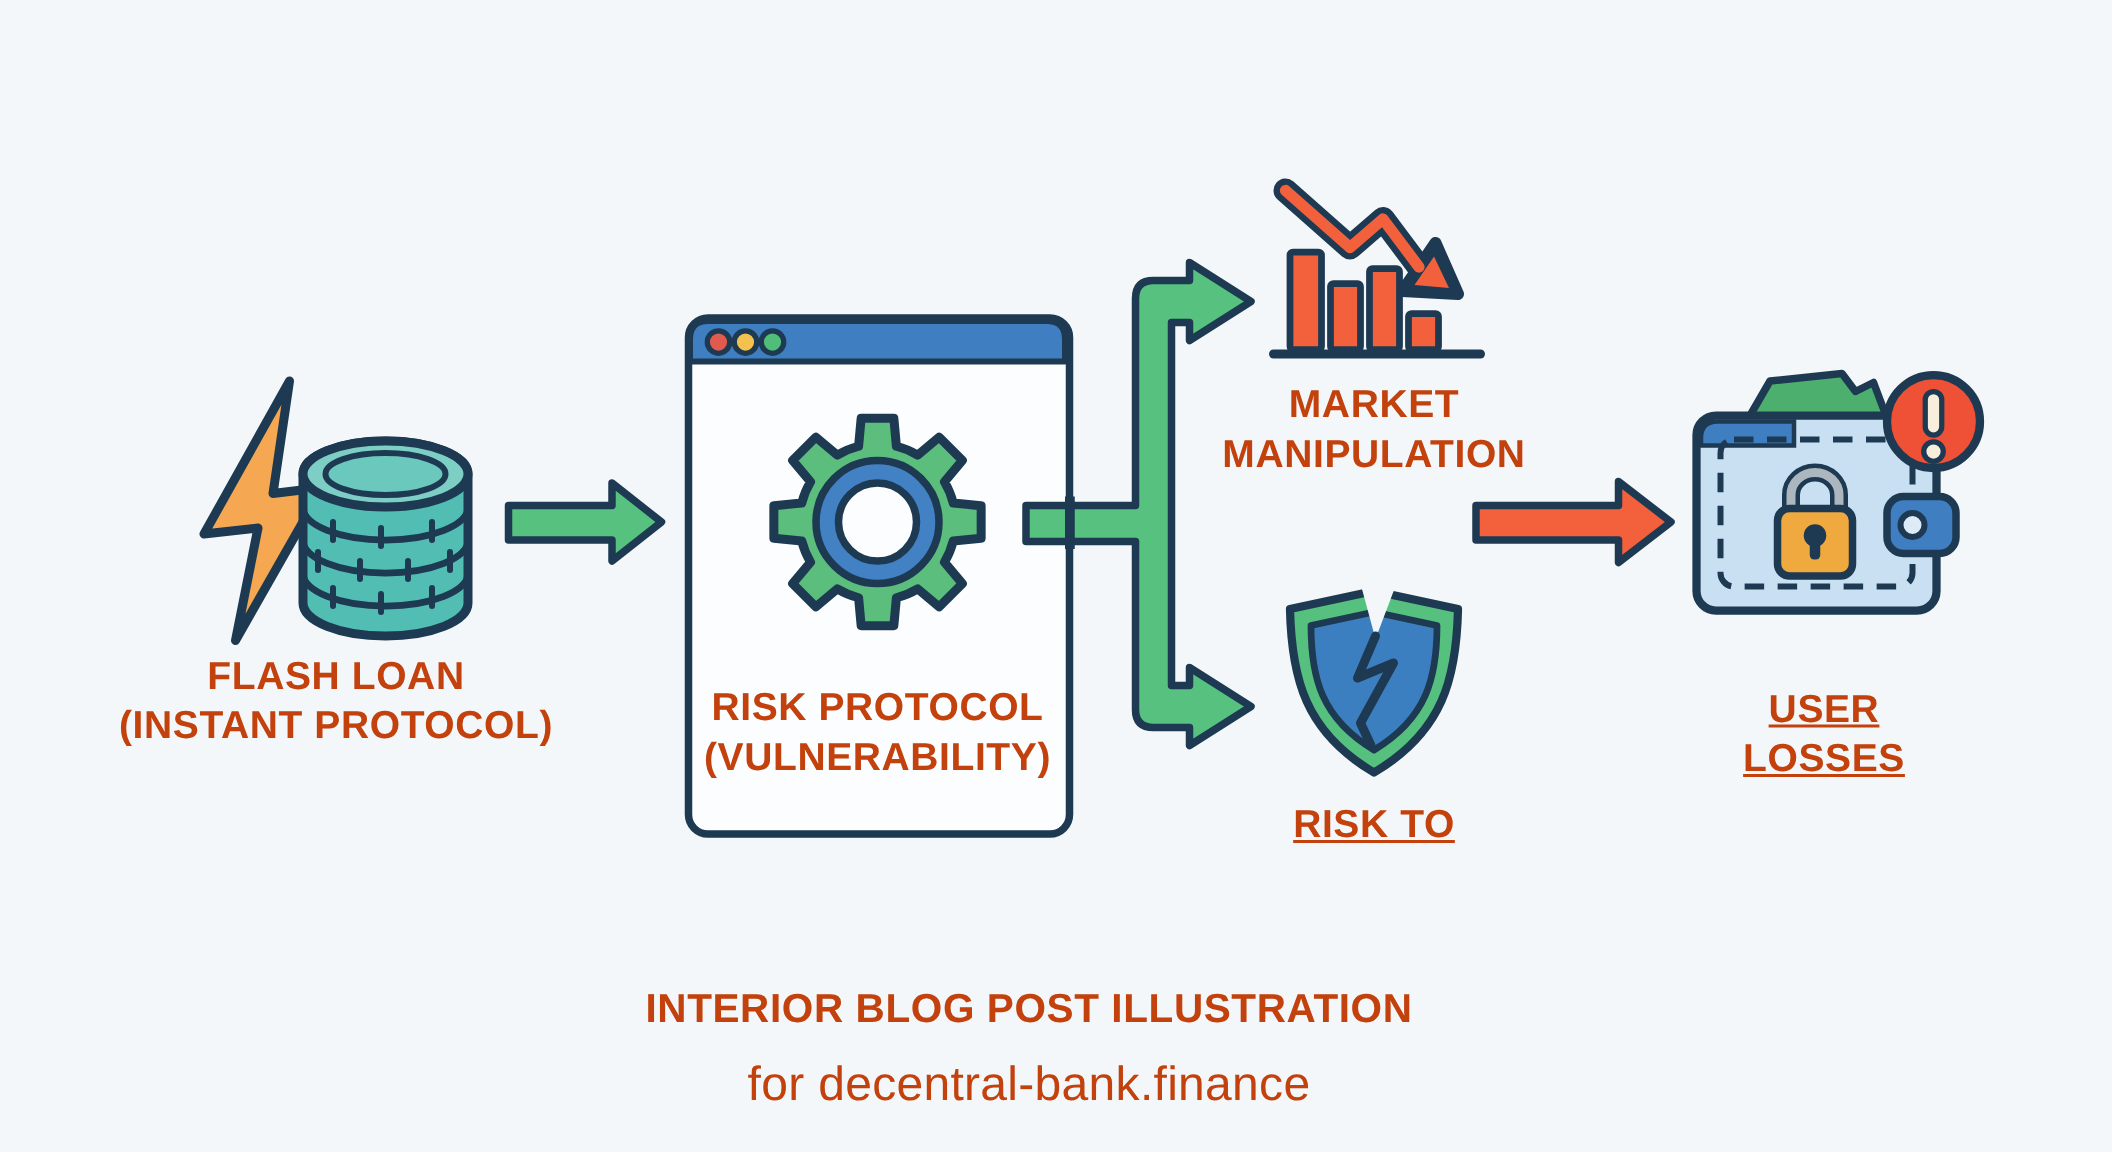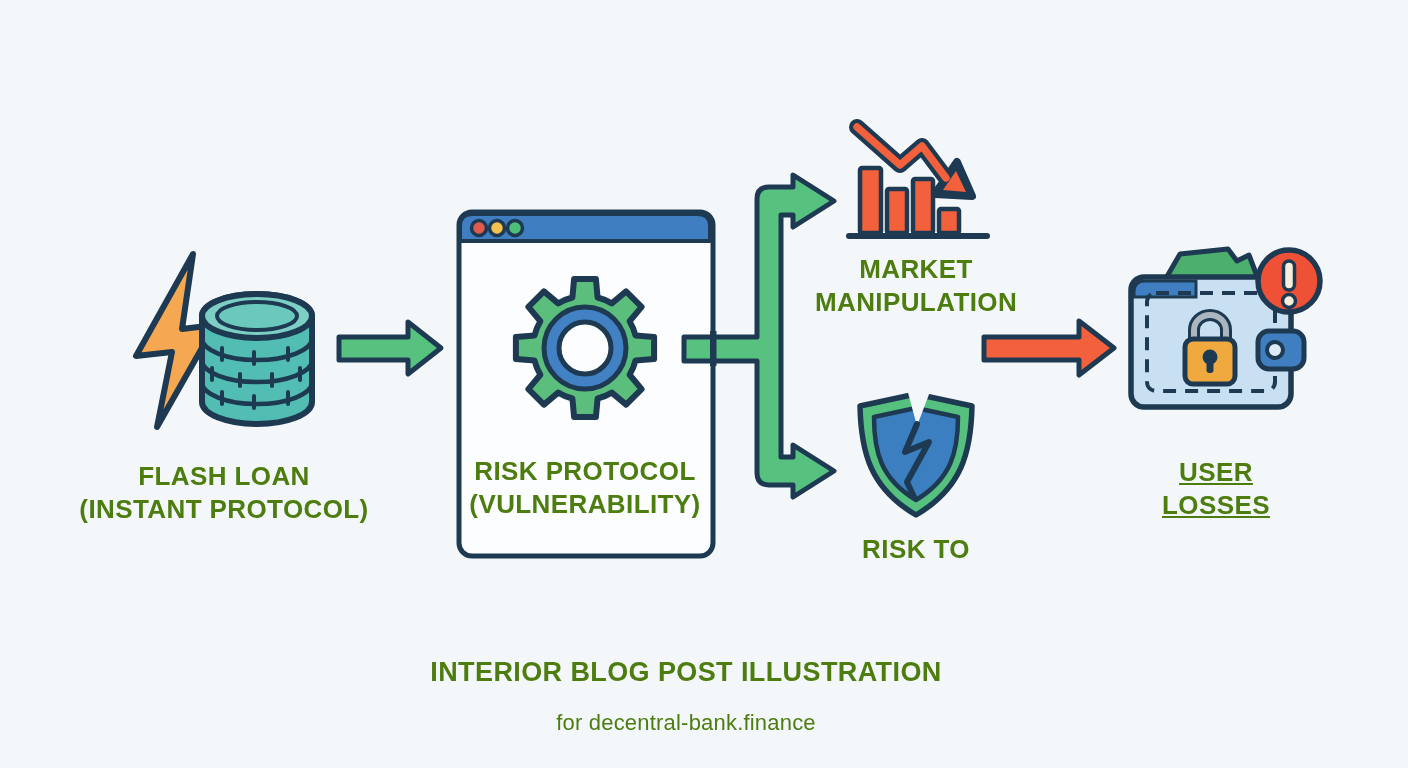--- a/index.html
+++ b/index.html
@@ -8,34 +8,34 @@
     width:1408px;height:768px;
     background:#F3F7F9;
     overflow:hidden;
     font-family:"Liberation Sans",sans-serif;
   }
   .canvas svg{position:absolute;left:0;top:0;}
   .lbl{
     position:absolute;
     transform:translateX(-50%);
     text-align:center;
-    color:#4d7c0f;
+    color:#c2410c;
     font-weight:700;
     font-size:26px;
     line-height:33px;
     letter-spacing:0.4px;
     white-space:nowrap;
   }
-  .lbl-flash{left:224px;top:460px;}
+  .lbl-flash{left:224px;top:434px;}
   .lbl-defi{left:585px;top:455px;}
   .lbl-market{left:916px;top:253px;}
-  .lbl-risk{left:916px;top:533px;}
+  .lbl-risk{left:916px;top:533px;text-decoration:underline;}
   .lbl-user{left:1216px;top:456px;text-decoration:underline;}
   .footer1{left:686px;top:656px;font-weight:700;font-size:27px;}
-  .footer2{left:686px;top:706px;font-weight:500;font-size:22px;letter-spacing:0.2px;}
+  .footer2{left:686px;top:706px;font-weight:500;font-size:32px;letter-spacing:0.2px;}
 </style>
 </head>
 <body>
 
 <div class="canvas">
 
   <svg width="1408" height="768" viewBox="0 0 1408 768">
 
     <g>
       <rect x="459" y="212" width="254" height="344" rx="13" fill="#FBFDFF" stroke="#1E3A52" stroke-width="5"></rect>

